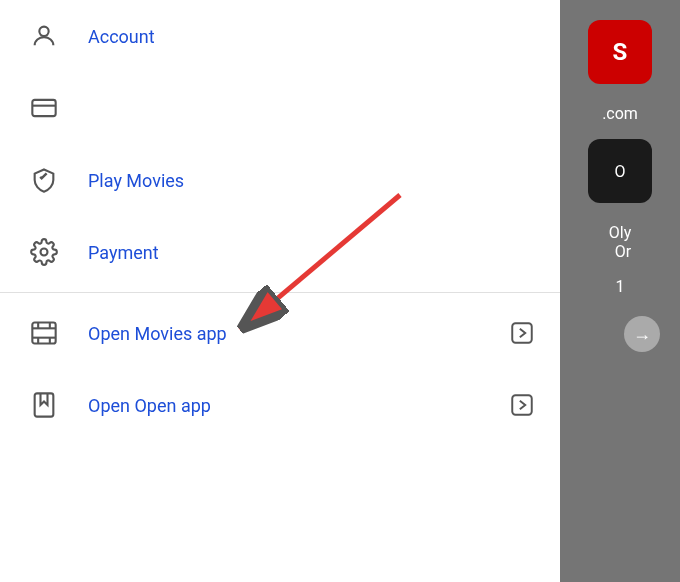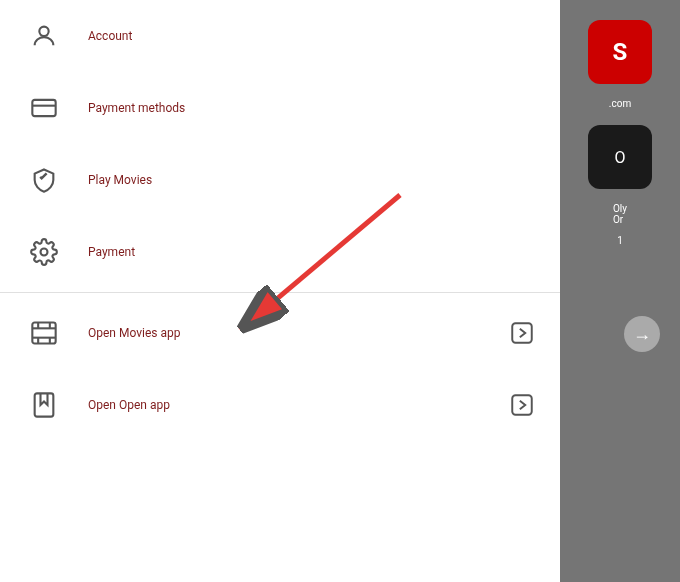--- a/index.html
+++ b/index.html
@@ -37,22 +37,22 @@
     .menu-item-icon {
       width: 40px;
       display: flex;
       align-items: center;
       justify-content: center;
       margin-right: 24px;
       flex-shrink: 0;
     }
 
     .menu-item-label {
-      font-size: 12px;
-      color: #7f1d1d;
+      font-size: 18px;
+      color: #1d4ed8;
       font-weight: 400;
       flex: 1;
     }
 
     .menu-item-arrow {
       width: 28px;
       height: 28px;
       display: flex;
       align-items: center;
       justify-content: center;
@@ -104,24 +104,24 @@
 
     .app-entry {
       display: flex;
       flex-direction: column;
       align-items: center;
       width: 100%;
       padding: 4px 8px;
     }
 
     .app-label {
-      font-size: 10px;
+      font-size: 16px;
       color: #ffffff;
-      text-align: left;
-      margin-top: 10px;
+      text-align: right;
+      margin-top: 16px;
     }
 
     
     .annotation-arrow {
       position: absolute;
       pointer-events: none;
       z-index: 100;
     }
 
     
@@ -148,21 +148,20 @@
     <span class="menu-item-label">Account</span>
   </div>
 
   <div class="menu-item">
     <div class="menu-item-icon">
       <svg viewBox="0 0 24 24">
         <rect x="2" y="5" width="20" height="14" rx="2"></rect>
         <line x1="2" y1="10" x2="22" y2="10"></line>
       </svg>
     </div>
-    <span class="menu-item-label">Payment methods</span>
   </div>
 
   <div class="menu-item">
     <div class="menu-item-icon">
       <svg viewBox="0 0 24 24">
         <path d="M12 3 L20 6.5 L20 12 C20 16.5 16.5 20.5 12 22 C7.5 20.5 4 16.5 4 12 L4 6.5 Z"></path>
         <polygon points="10,12 8,10 9.5,8.5 10,9 13.5,5.5 15,7" fill="#555" stroke="none"></polygon>
       </svg>
     </div>
     <span class="menu-item-label">Play Movies</span>

